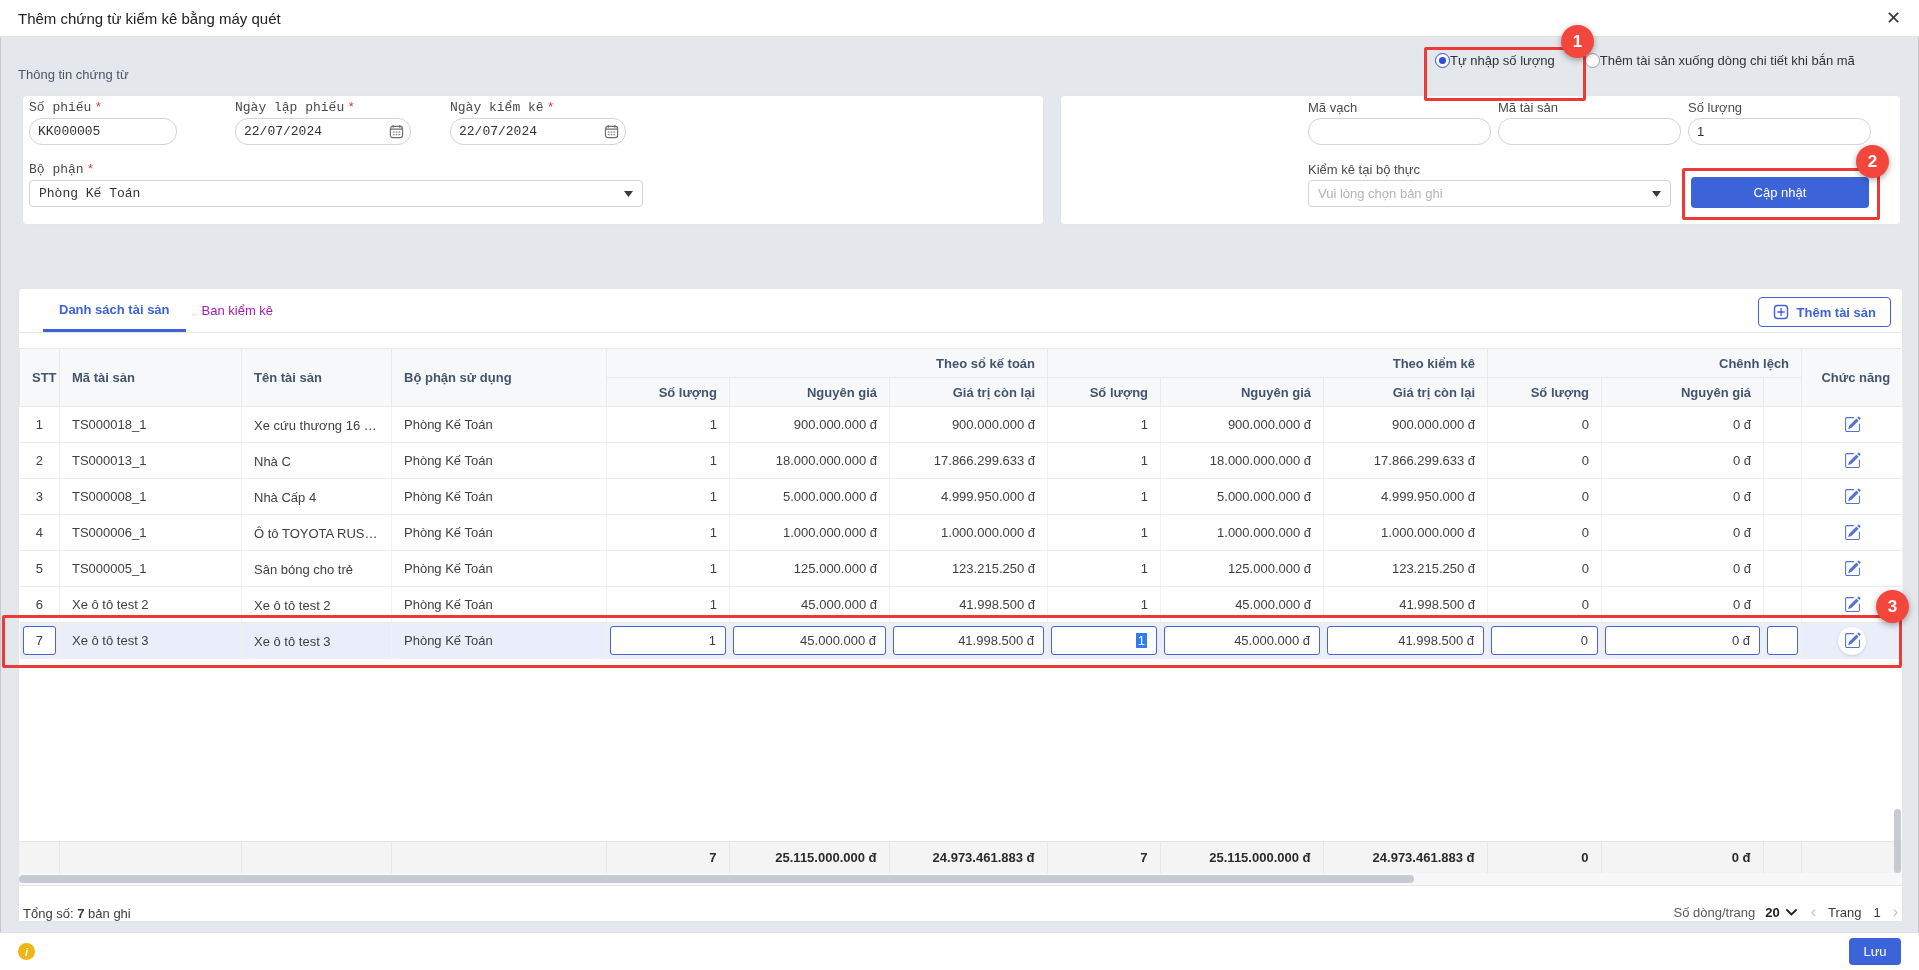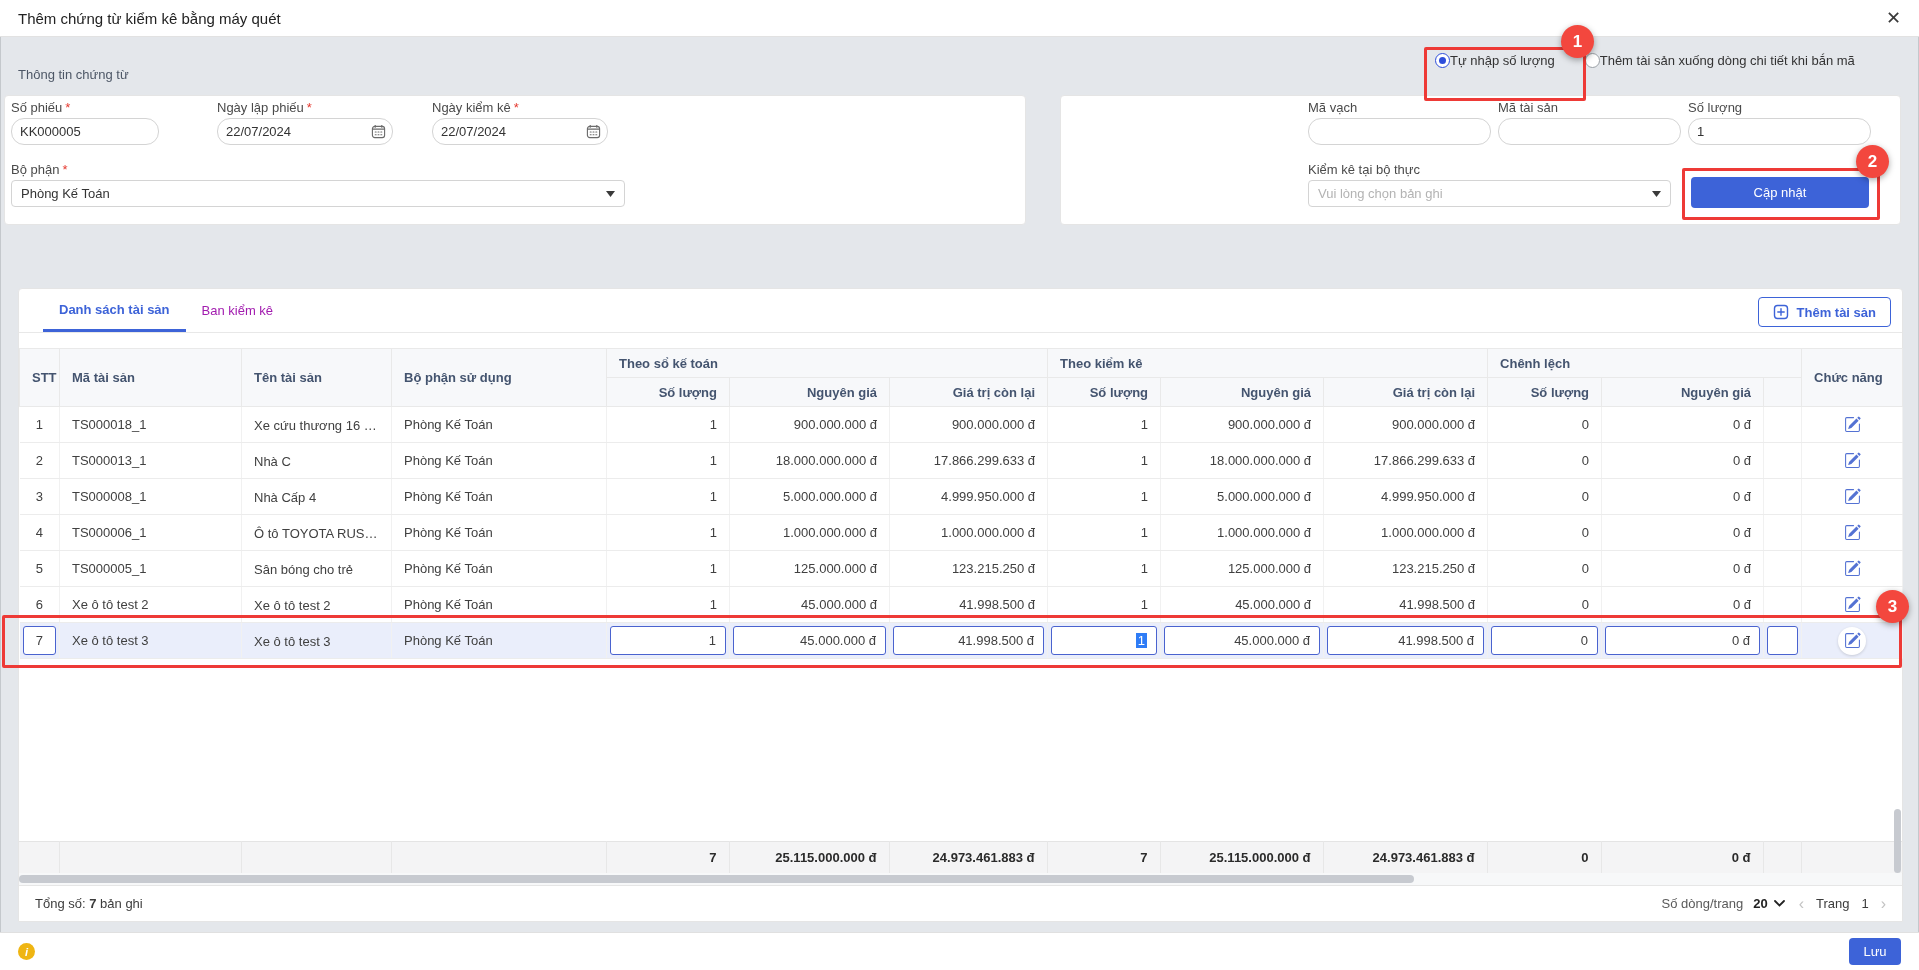--- a/index.html
+++ b/index.html
@@ -16,21 +16,21 @@
   .section-label{position:absolute;left:18px;top:67px;color:#4d5766;}
   .radio-group{position:absolute;left:1435px;top:53px;display:flex;gap:30px;align-items:center;}
   .radio-item{display:flex;align-items:center;gap:0;}
   .radio{width:15px;height:15px;border-radius:50%;box-sizing:border-box;position:relative;background:#fff;}
   .radio.checked{border:1.5px solid #2d4ddb;}
   .radio.checked::after{content:"";position:absolute;left:2.5px;top:2.5px;width:7px;height:7px;
     border-radius:50%;background:#2d4ddb;}
   .radio.unchecked{border:1.5px solid #9aa0a6;}
   
   .card{position:absolute;background:#fff;border:1px solid #e5e5e5;border-radius:4px;box-sizing:border-box;}
-  .card-left{left:4px;top:95px;width:1022px;height:130px;}
+  .card-left{left:22px;top:95px;width:1022px;height:130px;font-family:Liberation Mono, monospace;}
   .card-right{left:1060px;top:95px;width:841px;height:130px;}
   .field{position:absolute;}
   .field .lab{display:block;height:18px;color:#4a4a4a;white-space:nowrap;}
   .req{color:#e5392f;margin-left:3px;}
   .ipt,.select,.tarea{box-sizing:border-box;border:1px solid #d4d4d4;border-radius:4px;background:#fff;
     font-family:inherit;font-size:13px;color:#333;}
   .ipt{width:100%;height:27px;padding:0 8px;outline:none;border-radius:13px;}
   .iwrap{position:relative;}
   .iwrap .cal{position:absolute;right:7px;top:6px;pointer-events:none;}
   .select{width:100%;height:27px;display:flex;align-items:center;justify-content:space-between;
@@ -50,21 +50,21 @@
   .tab.active{color:#3d63d8;font-weight:700;border-bottom:3px solid #3d63d8;}
   .tab.inactive{color:#a21caf;}
   .btn-add{position:absolute;right:11px;top:8px;height:30px;background:#fff;border:1px solid #3d63d8;
     border-radius:4px;color:#3d63d8;font-weight:700;display:flex;align-items:center;gap:8px;
     padding:0 14px;cursor:pointer;font-size:13px;font-family:inherit;}
   
   .tbl-wrap{position:absolute;left:0;top:59px;width:1883px;}
   table.grid{border-collapse:collapse;table-layout:fixed;width:1883px;font-size:13px;}
   .grid th{background:#f7f8fa;border:1px solid #e9e9e9;font-weight:700;color:#44546f;
     padding:0 12px;height:29px;box-sizing:border-box;}
-  .grid th.l{text-align:left}.grid th.c{text-align:left}.grid th.r{text-align:right}
+  .grid th.l{text-align:left}.grid th.c{text-align:right}.grid th.r{text-align:right}
   .grid td{border-bottom:1px solid #ececec;border-right:1px solid #f1f1f1;padding:0 12px;height:36px;
     color:#404040;background:#fff;box-sizing:border-box;overflow:hidden;white-space:nowrap;}
   .grid td.l{text-align:left}.grid td.c{text-align:center}.grid td.r{text-align:right}
   .grid td.dot{border-left:1px dotted #c6c6c6;}
   .trunc{display:inline-block;max-width:124px;white-space:nowrap;overflow:hidden;
     text-overflow:ellipsis;vertical-align:middle;}
   tr.editing td{background:#eaeefb;}
   tr.editing td.boxed{padding:3px 3px;}
   .cellbox{width:100%;height:29px;box-sizing:border-box;background:#fff;border:1px solid #4a63cf;
     border-radius:3px;display:flex;align-items:center;justify-content:flex-end;padding:0 9px;}
@@ -77,21 +77,21 @@
   table.totals{border-collapse:collapse;table-layout:fixed;width:1883px;font-size:13px;}
   .totals td{background:#f4f4f5;border-top:1px solid #e4e4e4;border-bottom:1px solid #e4e4e4;
     border-right:1px solid #e7e7e7;height:32px;padding:0 12px;font-weight:700;color:#2b2b2b;
     text-align:right;box-sizing:border-box;white-space:nowrap;overflow:hidden;}
   
   .hscroll{position:absolute;left:0;top:584px;width:1883px;height:12px;background:#f7f8f9;}
   .hscroll .thumb{position:absolute;left:0;top:2px;width:1395px;height:8px;background:#c7cad0;border-radius:4px;}
   .vscroll{position:absolute;left:1875px;top:520px;width:7px;height:64px;background:#c7cad0;border-radius:4px;}
   
   .pagination{position:absolute;left:0;top:596px;width:1883px;height:36px;border-top:1px solid #e6e6e6;
-    display:flex;align-items:center;justify-content:space-between;padding:0 16px;box-sizing:border-box;
+    display:flex;align-items:flex-end;justify-content:space-between;padding:0 4px;box-sizing:border-box;
     background:#fff;color:#3c3c3c;}
   .pag-right{display:flex;align-items:center;gap:14px;}
   .rpp{display:flex;align-items:center;gap:10px;color:#5a5a5a;}
   .rpp .val{color:#222;display:flex;align-items:center;gap:6px;cursor:pointer;}
   .pg-nav{display:flex;align-items:center;gap:12px;}
   .pg-arrow{color:#c3c3c3;font-size:16px;cursor:pointer;}
   .bold{font-weight:700;}
   
   .footer{position:absolute;left:0;top:932px;width:1919px;height:38px;background:#fff;
     border-top:1px solid #e0e0e0;display:flex;align-items:center;justify-content:space-between;

